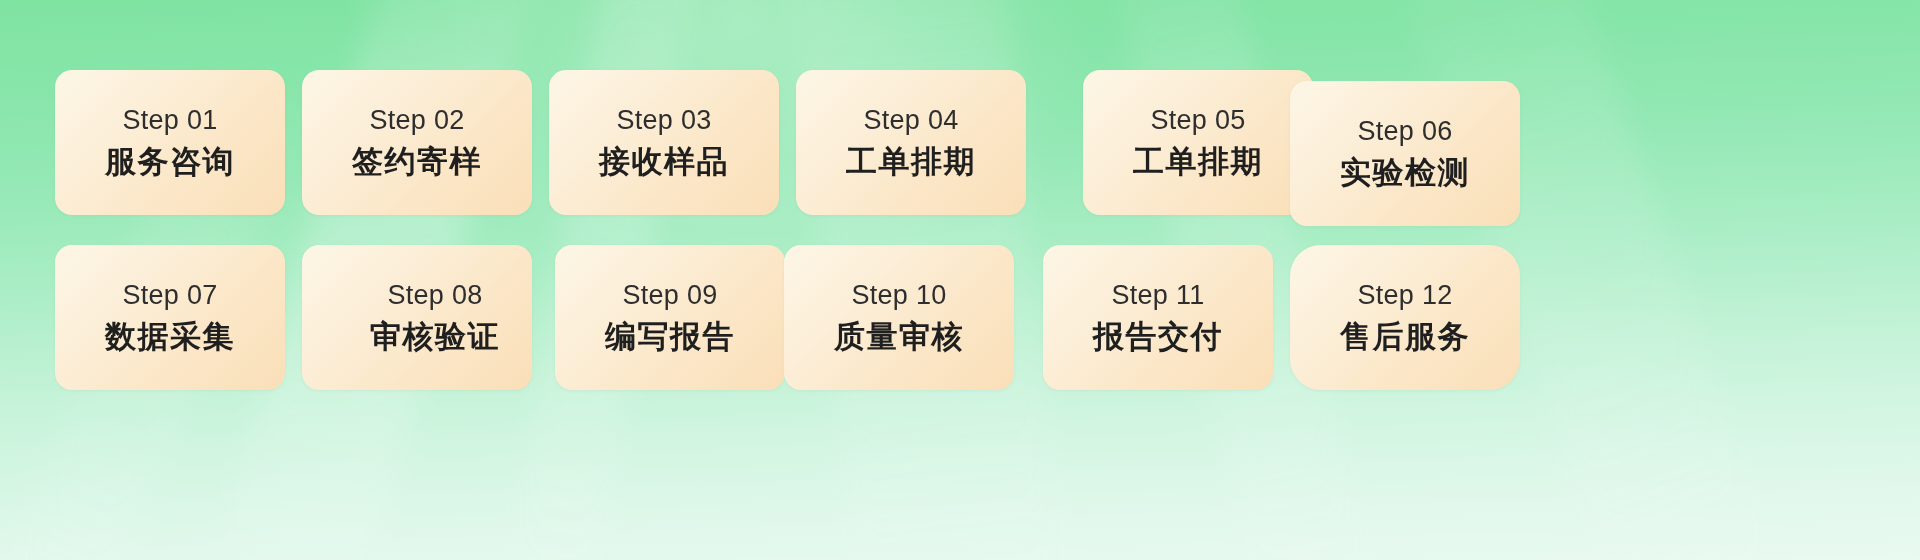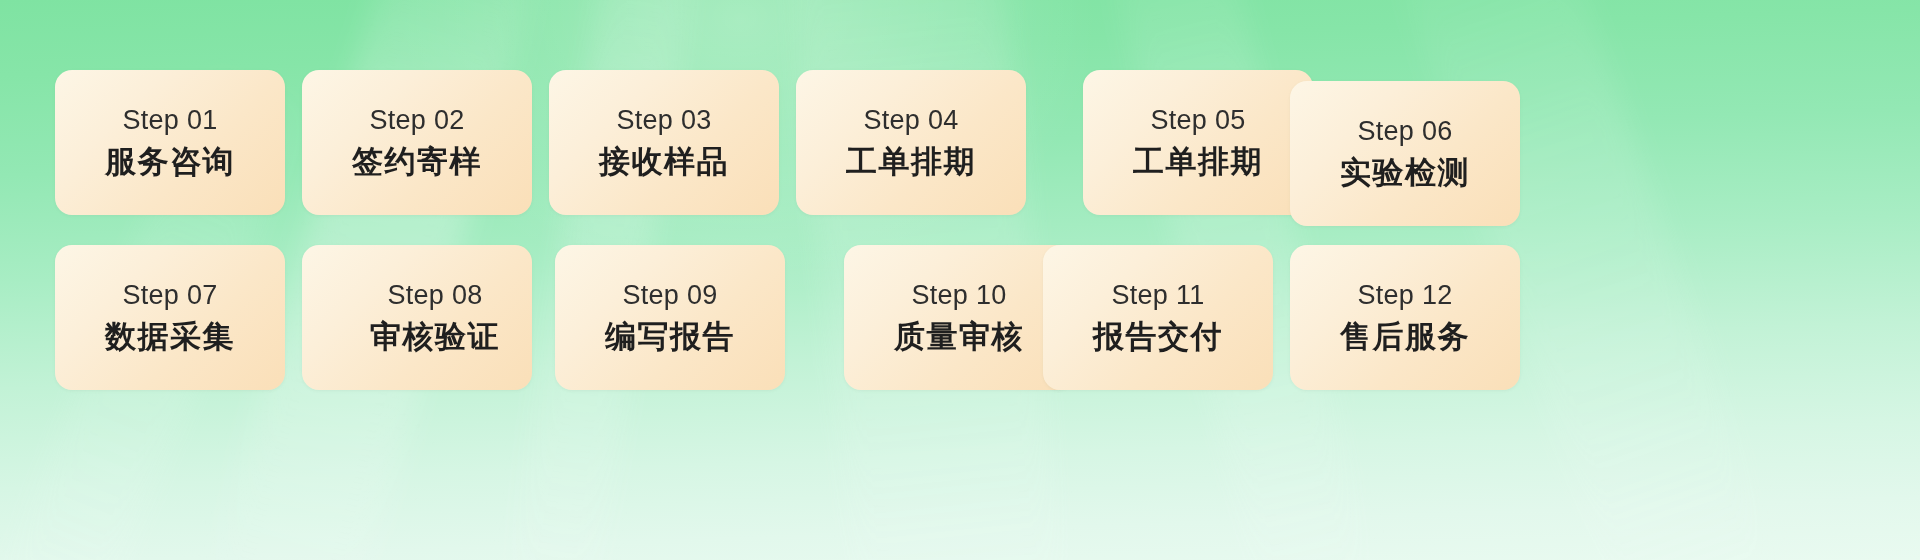--- a/index.html
+++ b/index.html
@@ -149,29 +149,29 @@
     <div class="card" style="left:302px; top:245px;padding-left:36px;">
       <div class="step">Step 08</div>
       <div class="label">审核验证</div>
     </div>
 
     <div class="card" style="left:555px; top:245px;">
       <div class="step">Step 09</div>
       <div class="label">编写报告</div>
     </div>
 
-    <div class="card" style="left:844px; top:245px;">
+    <div class="card" style="left:784px; top:245px;">
       <div class="step">Step 10</div>
       <div class="label">质量审核</div>
     </div>
 
     <div class="card" style="left:1043px; top:245px;">
       <div class="step">Step 11</div>
       <div class="label">报告交付</div>
     </div>
 
-    <div class="card" style="left:1290px; top:245px;">
+    <div class="card" style="left:1290px; top:245px;border-radius:31px;">
       <div class="step">Step 12</div>
       <div class="label">售后服务</div>
     </div>
 
   </div>
 </div>
 
 </body></html>

